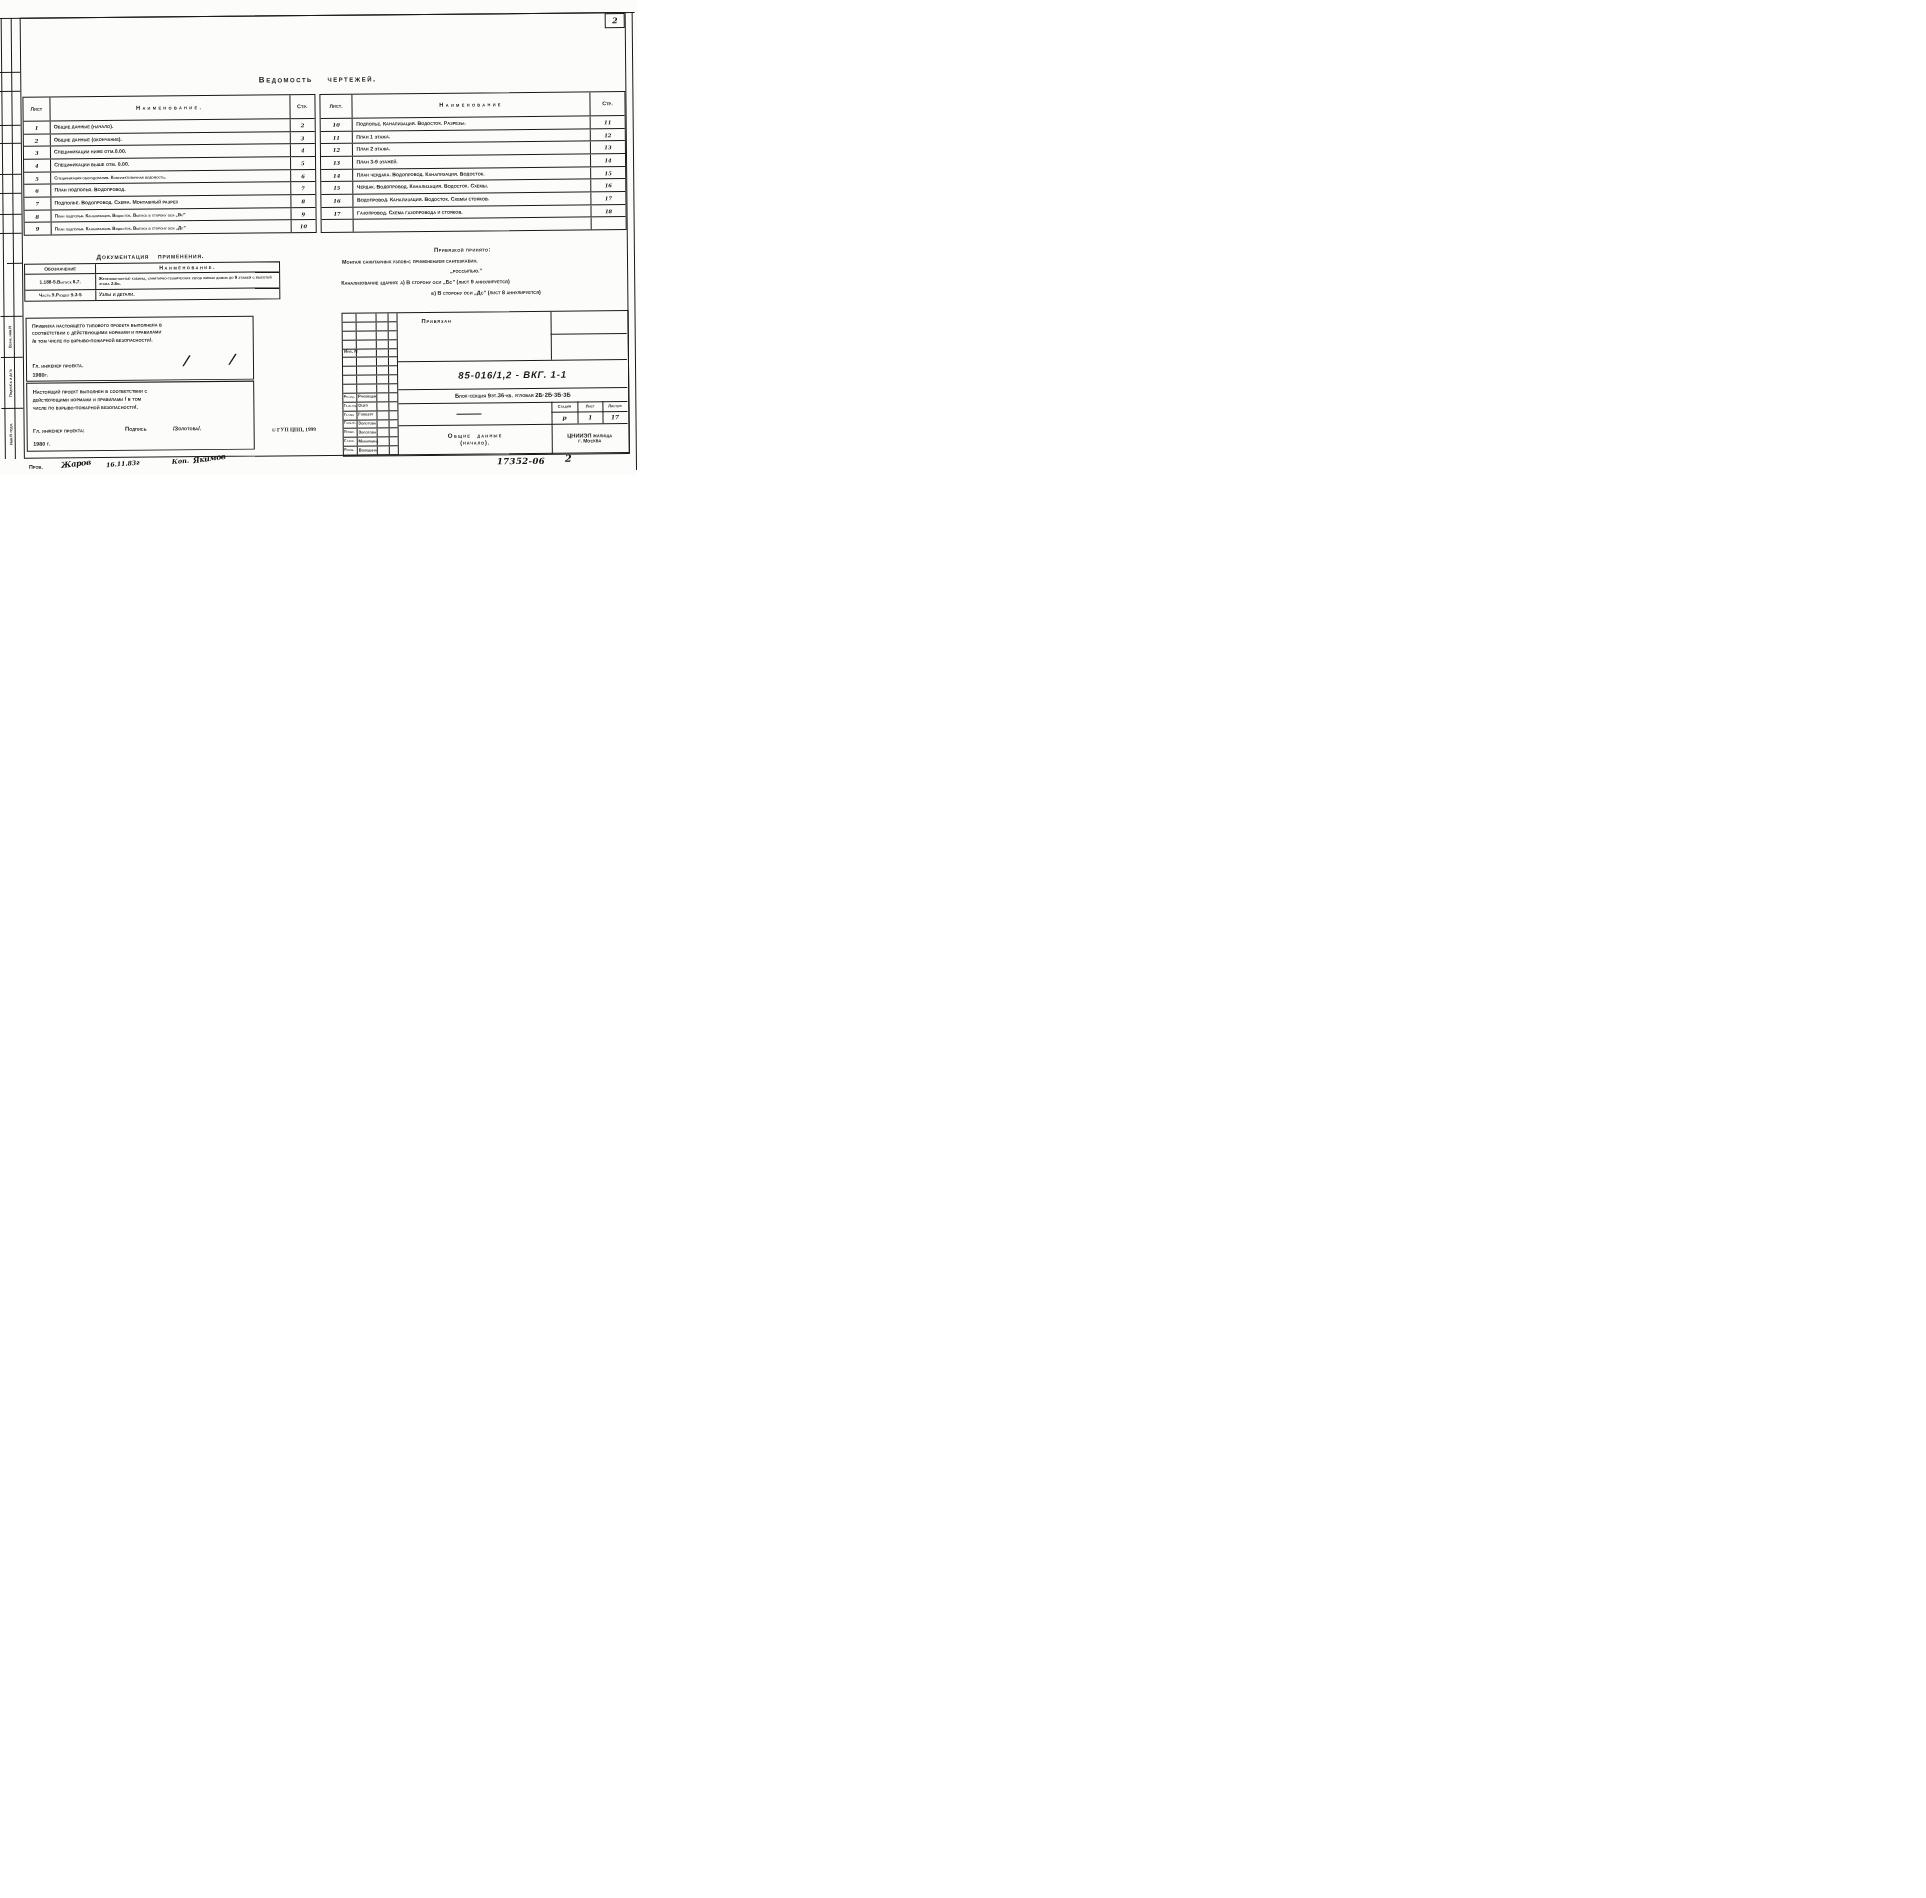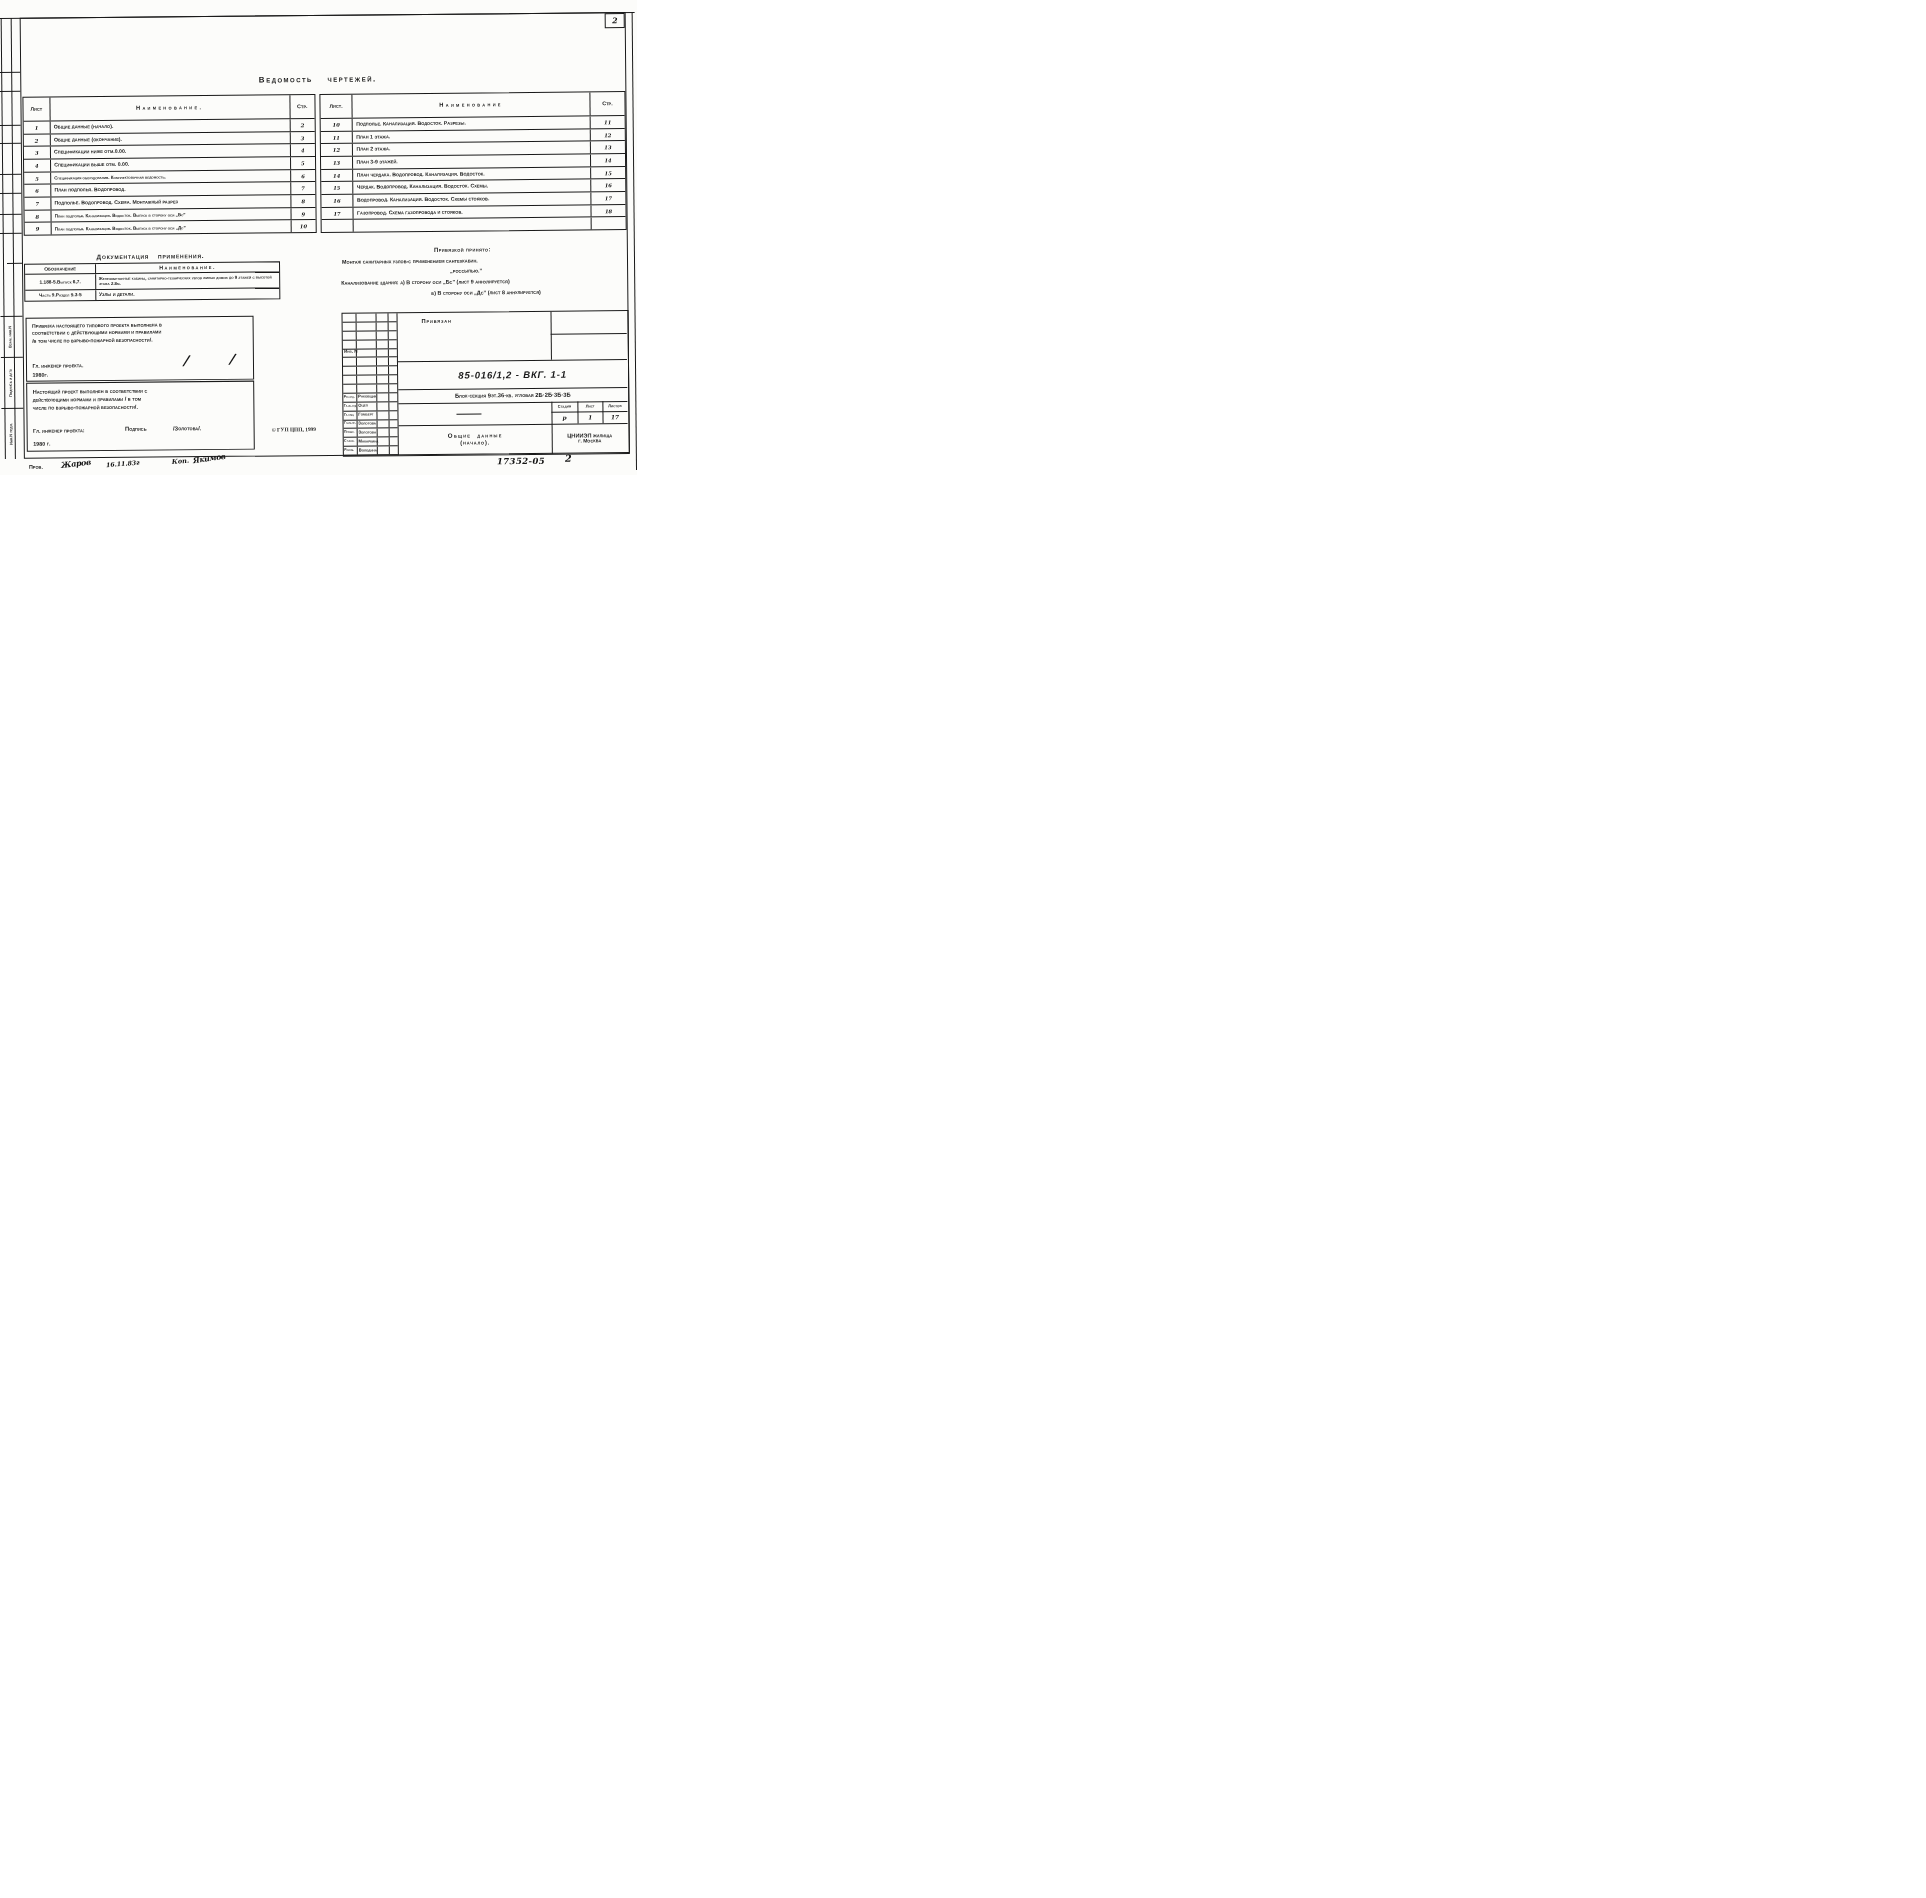--- a/index.html
+++ b/index.html
@@ -351,21 +351,21 @@
         <div class="draft" style="font-size:6.2px;letter-spacing:1.2px;word-spacing:3.1px">Общие данные</div>
         <div class="draft" style="font-size:5.8px;letter-spacing:0.8px">(начало).</div>
       </div>
       <div class="abs col" style="left:153px;top:112px;width:76px;height:29px">
         <div class="draft" style="font-size:5.6px">ЦНИИЭП жилища</div>
         <div class="draft" style="font-size:5px">г. Москва</div>
       </div>
     </div>
   </div>
 
-  <div class="abs hand" style="left:495px;top:458px;font-size:8.5px;letter-spacing:0.4px">17352-05</div>
+  <div class="abs hand" style="left:495px;top:458px;font-size:8.5px;letter-spacing:0.4px">17352-06</div>
   <div class="abs hand" style="left:563px;top:455px;font-size:9.6px">2</div>
 
   <div class="abs draft" style="left:27px;top:461px;font-size:5.4px">Пров.</div>
   <div class="abs hand" style="left:59px;top:456px;font-size:8px;transform:rotate(-6deg);letter-spacing:-0.4px">Жаров</div>
   <div class="abs hand" style="left:104px;top:458px;font-size:6.2px;transform:rotate(-4deg)">16.11.83г</div>
   <div class="abs hand" style="left:170px;top:456px;font-size:6.5px;transform:rotate(-4deg)">Коп.</div>
   <div class="abs hand" style="left:191px;top:453px;font-size:7.7px;transform:rotate(-7deg);letter-spacing:-0.4px">Якимов</div>
 
  </div>
 </div>

